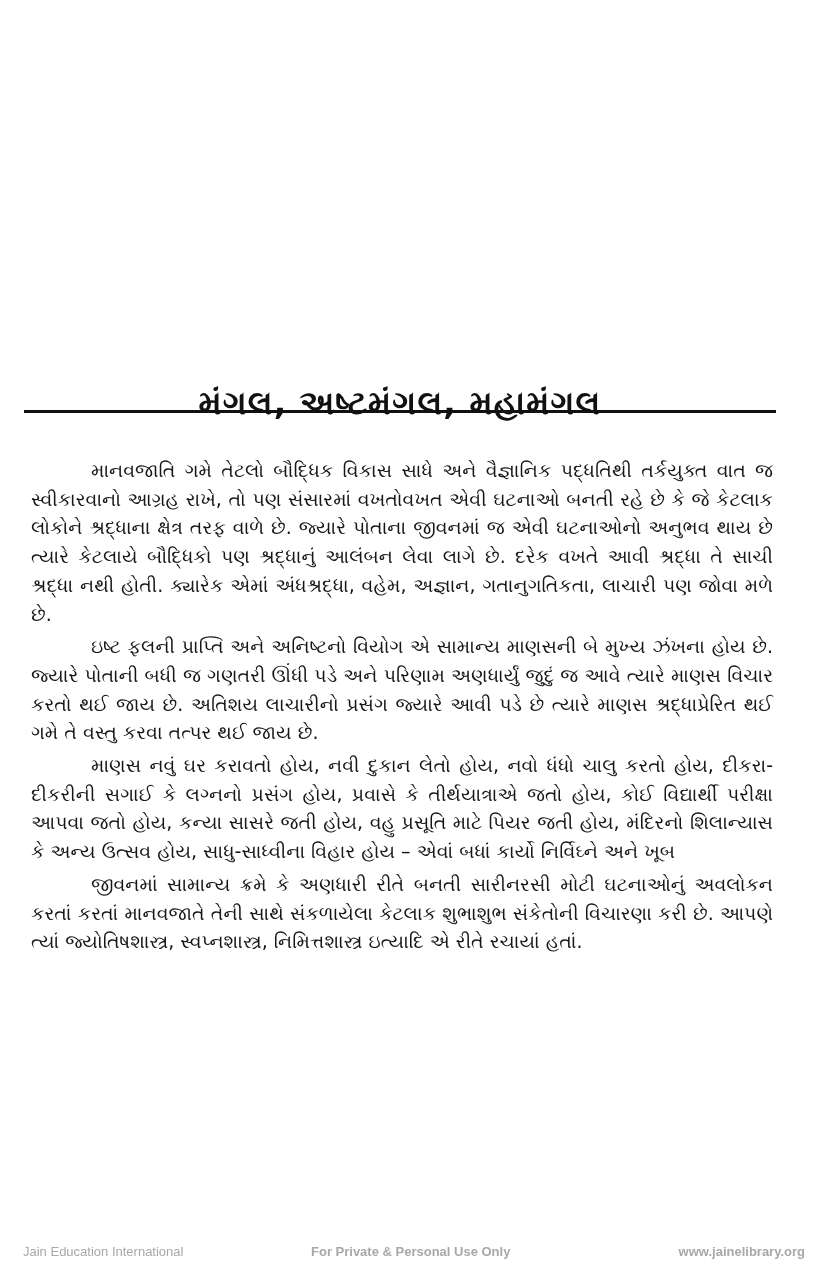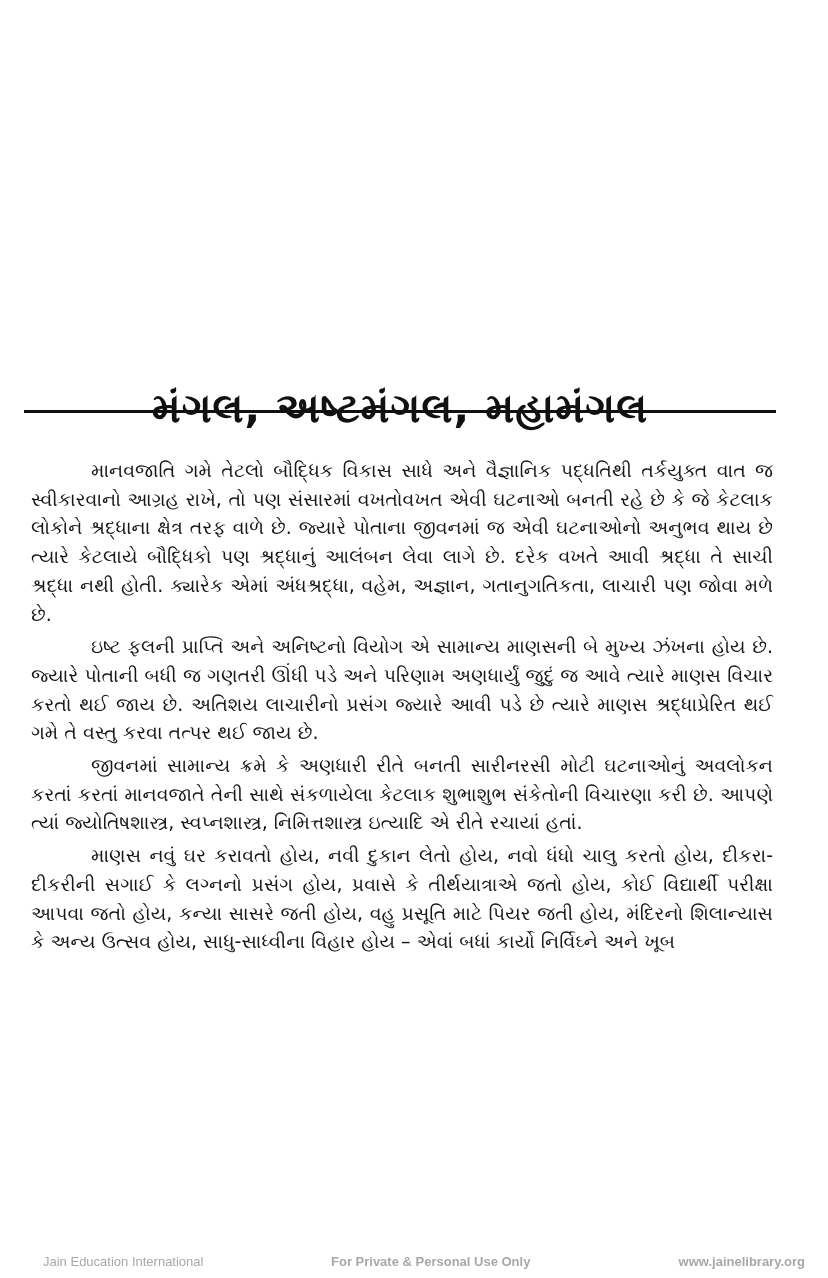--- a/index.html
+++ b/index.html
@@ -20,21 +20,21 @@
       left: 0; top: 0;
       width: 828px;
       height: 1278px;
     }
     .title {
       position: absolute;
       left: 0;
       width: 800px;
       top: 356px;
       text-align: center;
-      font-size: 41px;
+      font-size: 33px;
       font-weight: bold;
       letter-spacing: 1px;
       line-height: 50px;
       color: #111;
     }
     .title-rule {
       position: absolute;
       left: 24px;
       top: 410px;
       width: 752px;
@@ -62,40 +62,39 @@
       top: 1240px;
       left: 0;
       width: 828px;
       height: 20px;
       font-family: "Liberation Sans", sans-serif;
       font-size: 13px;
       color: #a8a8a8;
     }
     .footer span {
       position: absolute;
-      top: 14px;
+      top: 4px;
       white-space: nowrap;
-      margin-left: 20px;
     }
     .footer .left { left: 23px; }
     .footer .center { left: 311px; font-weight: bold; }
     .footer .right { right: 23px; font-weight: bold; }
   </style>
 </head>
 <body>
 
 <div class="page">
   <h1 class="title">મંગલ, અષ્ટમંગલ, મહામંગલ</h1>
   <div class="title-rule"></div>
 
   <div class="body-text">
     <p class="para">માનવજાતિ ગમે તેટલો બૌદ્ધિક વિકાસ સાધે અને વૈજ્ઞાનિક પદ્ધતિથી તર્કયુક્ત વાત જ સ્વીકારવાનો આગ્રહ રાખે, તો પણ સંસારમાં વખતોવખત એવી ઘટનાઓ બનતી રહે છે કે જે કેટલાક લોકોને શ્રદ્ધાના ક્ષેત્ર તરફ વાળે છે. જ્યારે પોતાના જીવનમાં જ એવી ઘટનાઓનો અનુભવ થાય છે ત્યારે કેટલાયે બૌદ્ધિકો પણ શ્રદ્ધાનું આલંબન લેવા લાગે છે. દરેક વખતે આવી શ્રદ્ધા તે સાચી શ્રદ્ધા નથી હોતી. ક્યારેક એમાં અંધશ્રદ્ધા, વહેમ, અજ્ઞાન, ગતાનુગતિકતા, લાચારી પણ જોવા મળે છે.</p>
     <p class="para">ઇષ્ટ ફલની પ્રાપ્તિ અને અનિષ્ટનો વિયોગ એ સામાન્ય માણસની બે મુખ્ય ઝંખના હોય છે. જ્યારે પોતાની બધી જ ગણતરી ઊંધી પડે અને પરિણામ અણધાર્યું જુદું જ આવે ત્યારે માણસ વિચાર કરતો થઈ જાય છે. અતિશય લાચારીનો પ્રસંગ જ્યારે આવી પડે છે ત્યારે માણસ શ્રદ્ધાપ્રેરિત થઈ ગમે તે વસ્તુ કરવા તત્પર થઈ જાય છે.</p>
+    <p class="para">માણસ નવું ઘર કરાવતો હોય, નવી દુકાન લેતો હોય, નવો ધંધો ચાલુ કરતો હોય, દીકરા- દીકરીની સગાઈ કે લગ્નનો પ્રસંગ હોય, પ્રવાસે કે તીર્થયાત્રાએ જતો હોય, કોઈ વિદ્યાર્થી પરીક્ષા આપવા જતો હોય, કન્યા સાસરે જતી હોય, વહુ પ્રસૂતિ માટે પિયર જતી હોય, મંદિરનો શિલાન્યાસ કે અન્ય ઉત્સવ હોય, સાધુ-સાધ્વીના વિહાર હોય – એવાં બધાં કાર્યો નિર્વિઘ્ને અને ખૂબ</p>
     <p class="para">જીવનમાં સામાન્ય ક્રમે કે અણધારી રીતે બનતી સારીનરસી મોટી ઘટનાઓનું અવલોકન કરતાં કરતાં માનવજાતે તેની સાથે સંકળાયેલા કેટલાક શુભાશુભ સંકેતોની વિચારણા કરી છે. આપણે ત્યાં જ્યોતિષશાસ્ત્ર, સ્વપ્નશાસ્ત્ર, નિમિત્તશાસ્ત્ર ઇત્યાદિ એ રીતે રચાયાં હતાં.</p>
-    <p class="para">માણસ નવું ઘર કરાવતો હોય, નવી દુકાન લેતો હોય, નવો ધંધો ચાલુ કરતો હોય, દીકરા- દીકરીની સગાઈ કે લગ્નનો પ્રસંગ હોય, પ્રવાસે કે તીર્થયાત્રાએ જતો હોય, કોઈ વિદ્યાર્થી પરીક્ષા આપવા જતો હોય, કન્યા સાસરે જતી હોય, વહુ પ્રસૂતિ માટે પિયર જતી હોય, મંદિરનો શિલાન્યાસ કે અન્ય ઉત્સવ હોય, સાધુ-સાધ્વીના વિહાર હોય – એવાં બધાં કાર્યો નિર્વિઘ્ને અને ખૂબ</p>
   </div>
 
   <div class="footer">
     <span class="left">Jain Education International</span>
     <span class="center">For Private &amp; Personal Use Only</span>
     <span class="right">www.jainelibrary.org</span>
   </div>
 </div>
 
 </body></html>

